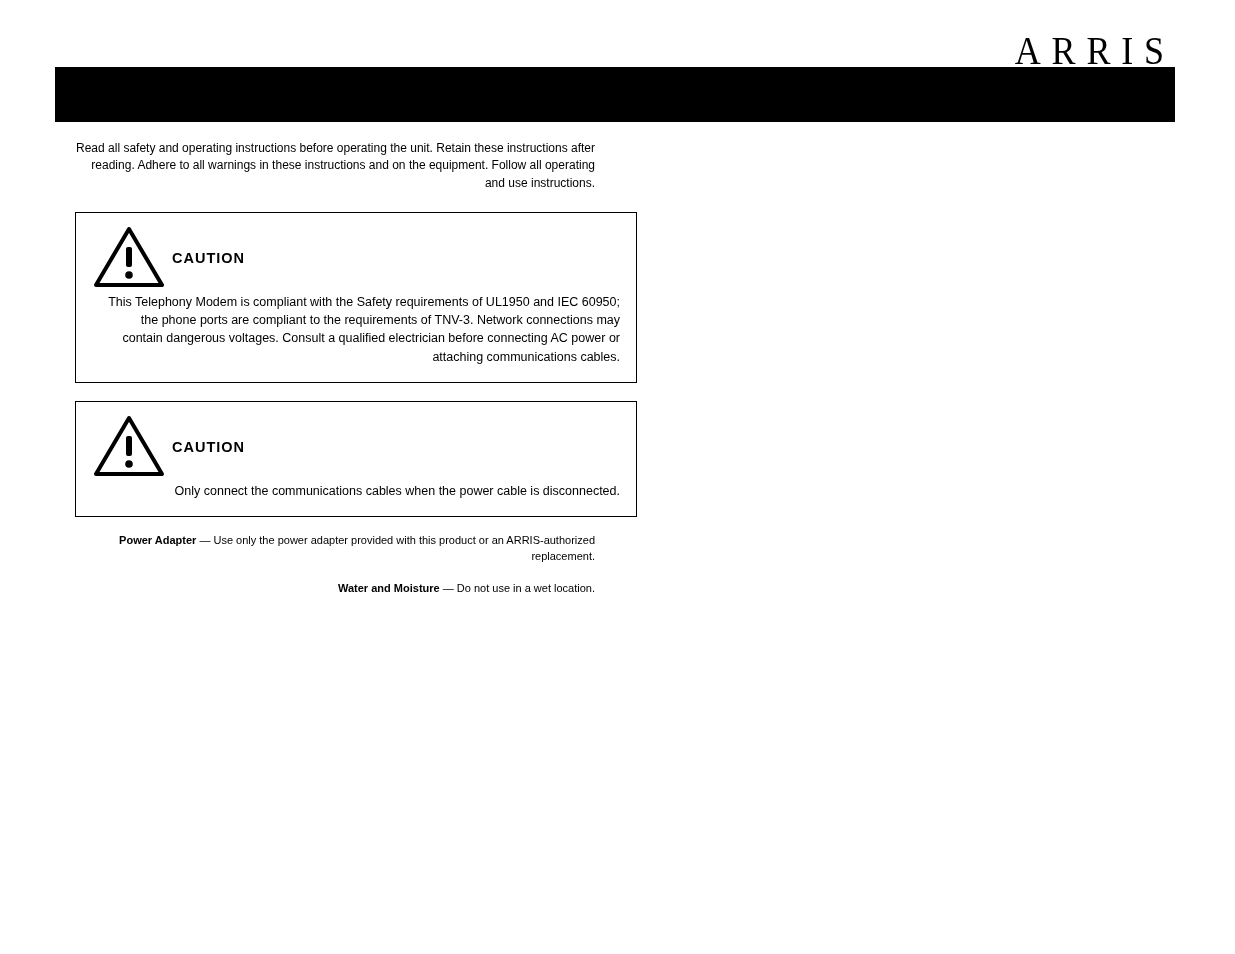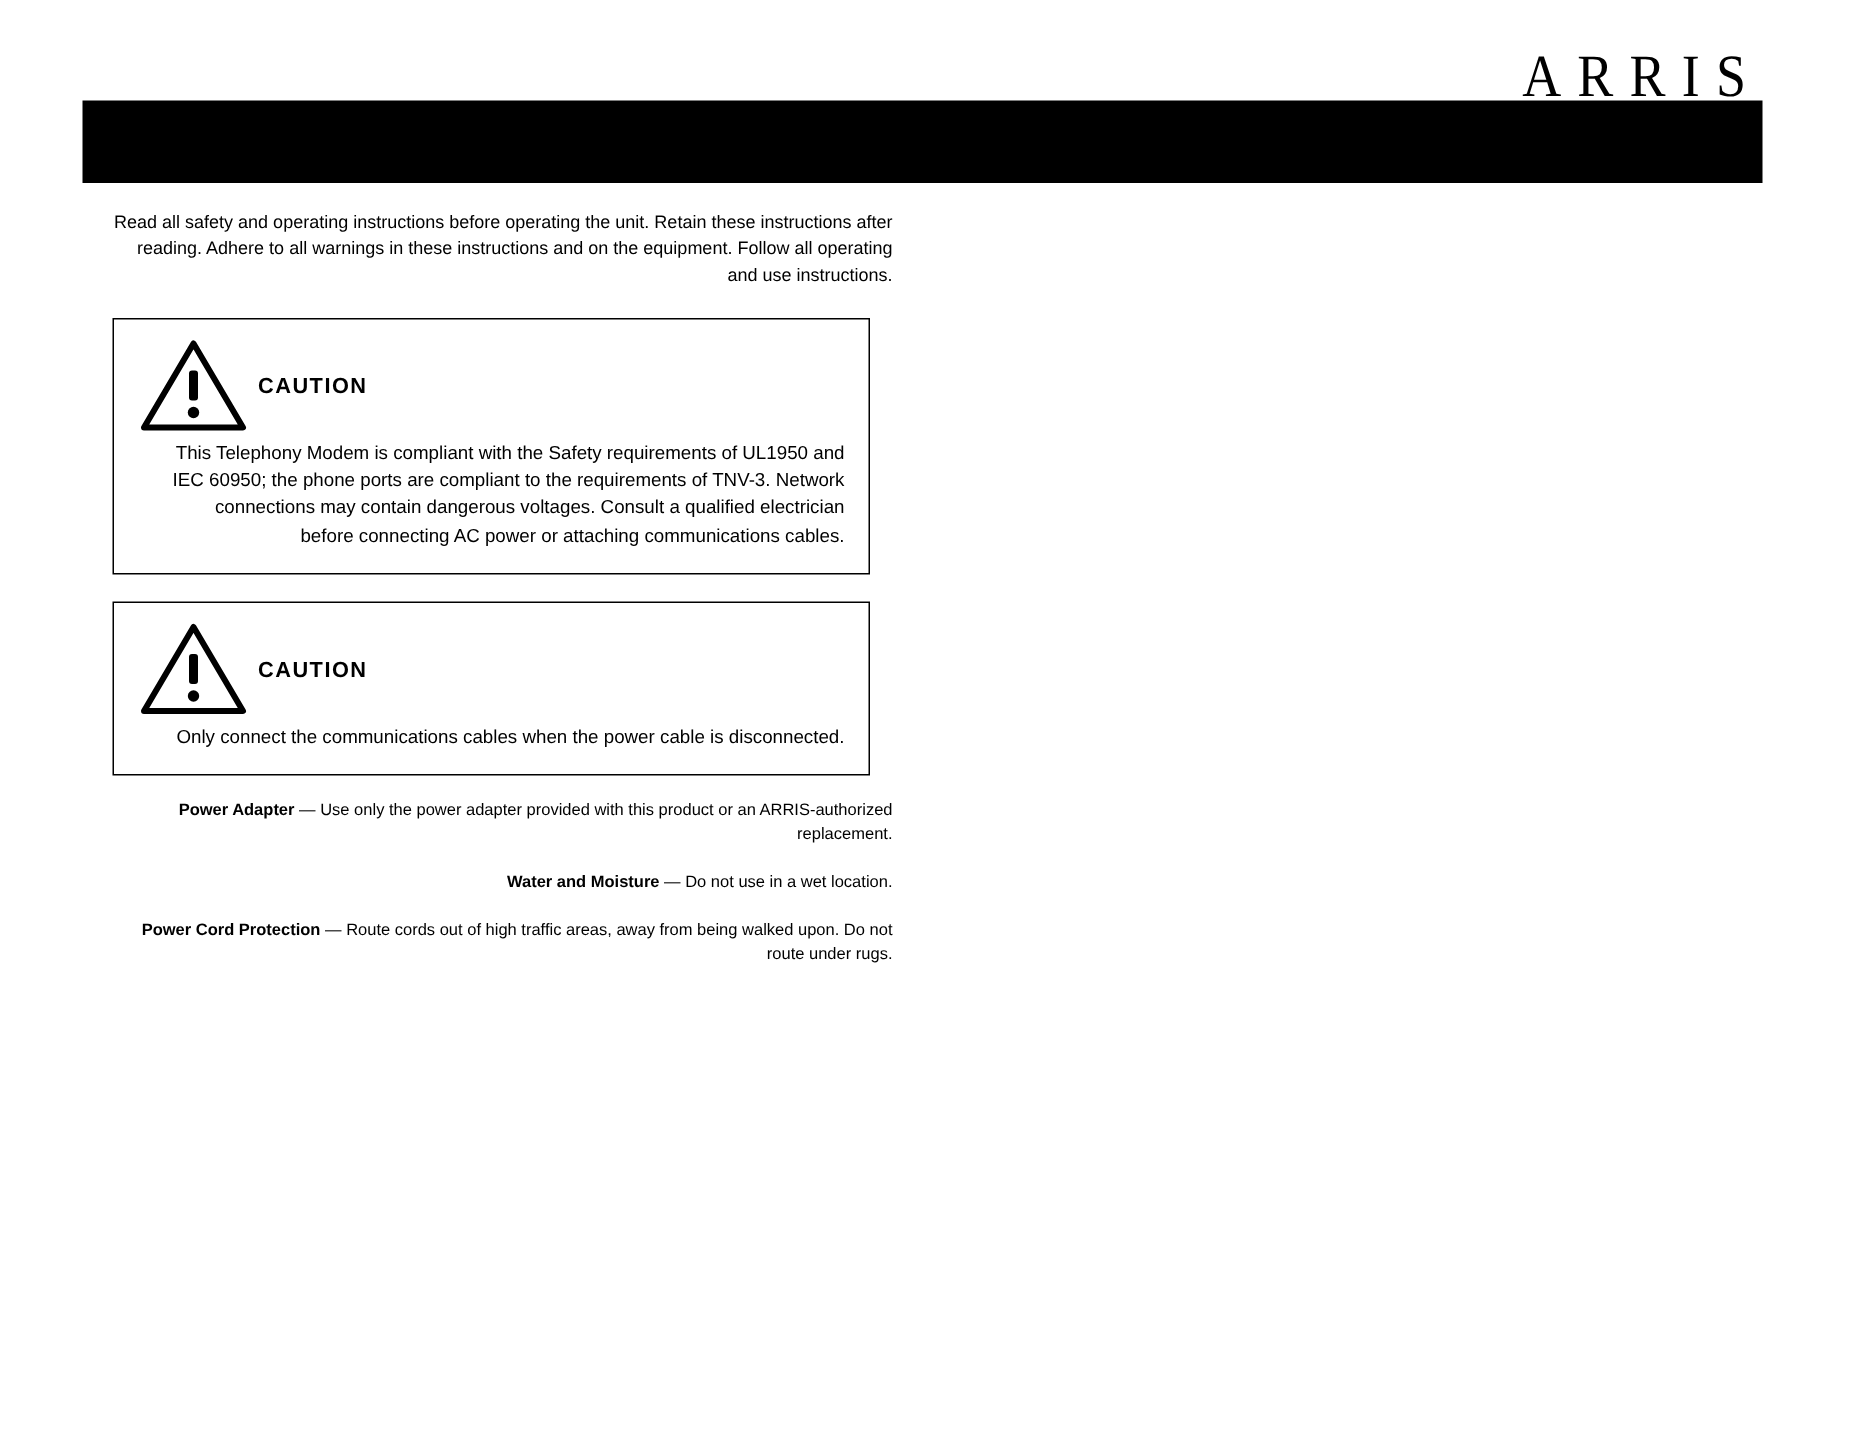--- a/index.html
+++ b/index.html
@@ -51,21 +51,21 @@
   .body-text-lower {
     font-size: 11px;
     line-height: 1.45;
     margin-top: 16px;
   }
   .caution-box {
     border: 1px solid #000;
     margin-top: 20px;
     padding: 12px 16px 16px 16px;
     box-sizing: border-box;
-    width: 505px;
+    width: 562px;
   }
   .caution-box.second {
     margin-top: 18px;
   }
   .caution-head {
     display: flex;
     align-items: center;
     margin-bottom: 0;
   }
   .caution-label {
@@ -123,18 +123,15 @@
       </div>
       <div class="caution-text">Only connect the communications cables when the power cable is disconnected.</div>
     </div>
 
     <div class="body-text-lower">
       <b>Power Adapter</b><span> — </span><span>Use only the power adapter provided with this product or an ARRIS-authorized replacement.</span>
     </div>
     <div class="body-text-lower">
       <b>Water and Moisture</b><span> — </span><span>Do not use in a wet location.</span>
     </div>
-    <div class="body-text-lower">
-      <b>Power Cord Protection</b><span> — </span><span>Route cords out of high traffic areas, away from being walked upon. Do not route under rugs.</span>
-    </div>
 
   </div>
 </div>
 
 </body></html>

